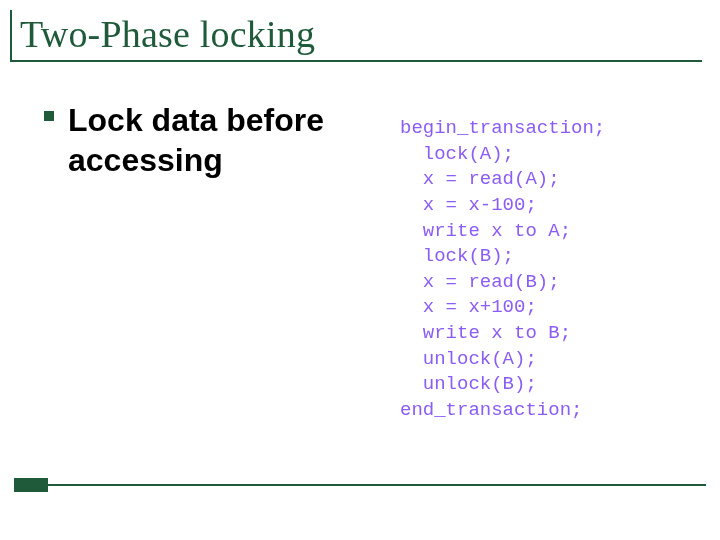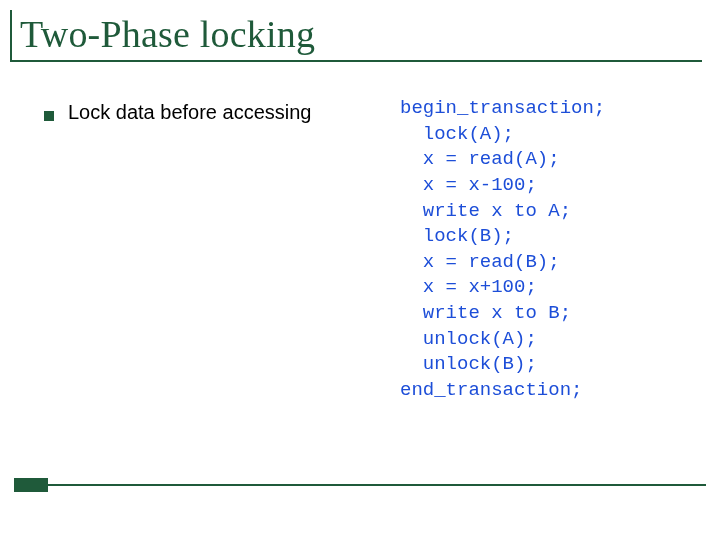--- a/index.html
+++ b/index.html
@@ -44,42 +44,43 @@
   }
   .body {
     position: absolute;
     left: 40px;
     top: 100px;
     width: 340px;
   }
   .bullet {
     position: relative;
     padding-left: 28px;
-    font-size: 20px;
+    font-size: 32px;
     line-height: 1.25;
     margin-bottom: 6px;
     font-family: Arial, Helvetica, sans-serif;
+    font-weight: bold;
   }
   .bullet .sq {
     position: absolute;
     left: 4px;
     top: 11px;
     width: 10px;
     height: 10px;
     background: #1f5a3a;
   }
   .code {
     position: absolute;
     left: 400px;
-    top: 96px;
+    top: 116px;
     width: 300px;
     font-family: "Courier New", Courier, monospace;
     font-size: 19px;
     line-height: 1.35;
-    color: #1d4ed8;
+    color: #8b5cf6;
     white-space: pre;
   }
   .footer-rule {
     position: absolute;
     left: 48px;
     right: 14px;
     bottom: 54px;
     height: 2px;
     background: #1f5a3a;
   }

